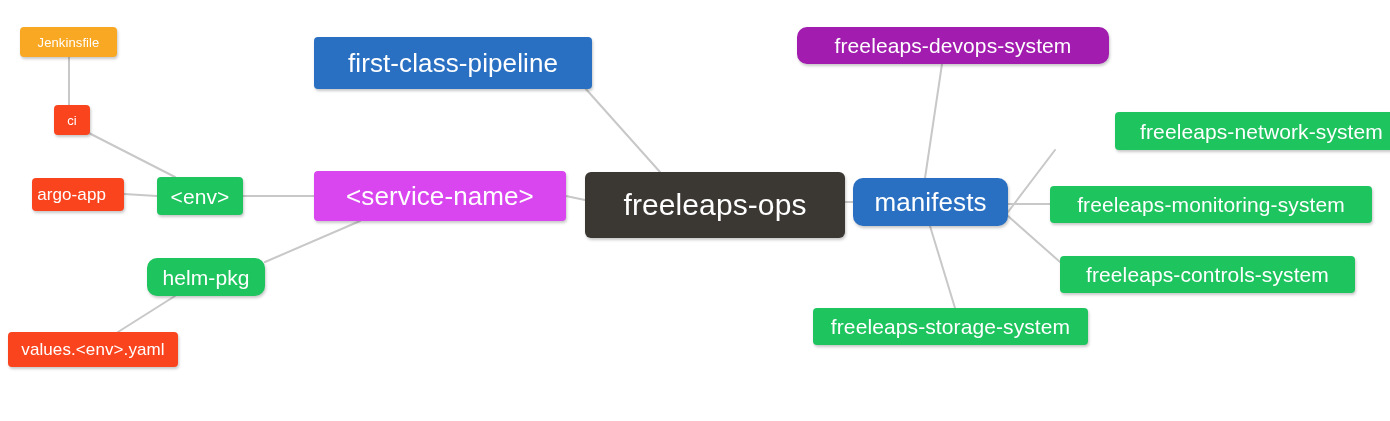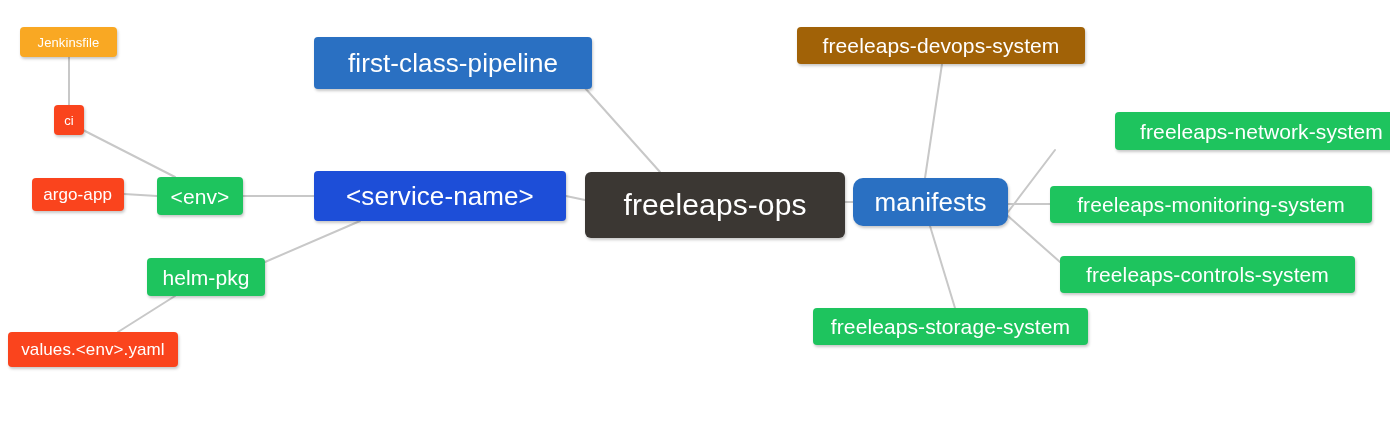--- a/index.html
+++ b/index.html
@@ -26,21 +26,21 @@
     position:absolute;
     box-sizing:border-box;
     display:flex;
     align-items:center;
     justify-content:center;
     border-radius:4px;
     color:#ffffff;
     white-space:nowrap;
     line-height:1;
     box-shadow:1px 2px 3px rgba(0,0,0,0.22);
-    padding:0 12px;
+    padding:0 18px;
     letter-spacing:0.1px;
   }
   .node .label{
     display:block;
     white-space:nowrap;
   }
   
   .c-root   { background:#3b3733; }
   .c-blue   { background:#2a70c2; }
   .c-green  { background:#1ec45e; }
@@ -64,48 +64,48 @@
       <line x1="925" y1="178" x2="942" y2="64" stroke="#c8c8c8" stroke-width="2" stroke-linecap="round"></line>
       <line x1="1008" y1="212" x2="1055" y2="150" stroke="#c8c8c8" stroke-width="2" stroke-linecap="round"></line>
       <line x1="1008" y1="204" x2="1050" y2="204" stroke="#c8c8c8" stroke-width="2" stroke-linecap="round"></line>
       <line x1="1008" y1="216" x2="1060" y2="262" stroke="#c8c8c8" stroke-width="2" stroke-linecap="round"></line>
       <line x1="930" y1="226" x2="955" y2="308" stroke="#c8c8c8" stroke-width="2" stroke-linecap="round"></line>
     </svg>
   <div id="nodes">
       <div class="node c-root" style="left: 585px; top: 172px; width: 260px; height: 66px; font-size: 30px; background: rgb(59, 55, 51); border-radius: 6px;">
         <span class="label">freeleaps-ops</span>
       </div>
-      <div class="node c-blue" style="left: 314px; top: 171px; width: 252px; height: 50px; font-size: 26px; background: #1d4ed8;">
+      <div class="node c-blue" style="left: 314px; top: 171px; width: 252px; height: 50px; font-size: 26px; background: #d946ef;">
         <span class="label">&lt;service-name&gt;</span>
       </div>
       <div class="node c-blue" style="left: 314px; top: 37px; width: 278px; height: 52px; font-size: 26px; background: rgb(42, 112, 194);">
         <span class="label">first-class-pipeline</span>
       </div>
       <div class="node c-blue" style="left: 853px; top: 178px; width: 155px; height: 48px; font-size: 26px; background: rgb(42, 112, 194); border-radius: 10px;">
         <span class="label">manifests</span>
       </div>
       <div class="node c-green" style="left: 157px; top: 177px; width: 86px; height: 38px; font-size: 21px; background: rgb(30, 196, 94);">
         <span class="label">&lt;env&gt;</span>
       </div>
-      <div class="node c-green" style="left: 147px; top: 258px; width: 118px; height: 38px; font-size: 21px; background: rgb(30, 196, 94);">
+      <div class="node c-green" style="left: 147px; top: 258px; width: 118px; height: 38px; font-size: 21px; background: rgb(30, 196, 94); border-radius: 10px;">
         <span class="label">helm-pkg</span>
       </div>
       <div class="node c-red" style="left: 54px; top: 105px; width: 30px; height: 30px; font-size: 13px; background: rgb(250, 68, 29);">
         <span class="label">ci</span>
       </div>
       <div class="node c-orange" style="left: 20px; top: 27px; width: 97px; height: 30px; font-size: 13px; background: rgb(249, 168, 35);">
         <span class="label">Jenkinsfile</span>
       </div>
       <div class="node c-red" style="left: 32px; top: 178px; width: 92px; height: 33px; font-size: 17px; background: rgb(250, 68, 29); justify-content: flex-end;">
         <span class="label">argo-app</span>
       </div>
       <div class="node c-red" style="left: 8px; top: 332px; width: 170px; height: 35px; font-size: 17px; background: rgb(250, 68, 29);">
         <span class="label">values.&lt;env&gt;.yaml</span>
       </div>
-      <div class="node c-green" style="left: 797px; top: 27px; width: 288px; height: 37px; font-size: 21px; background: #a16207;">
+      <div class="node c-green" style="left: 797px; top: 27px; width: 312px; height: 37px; font-size: 21px; background: #a21caf; border-radius: 10px;">
         <span class="label">freeleaps-devops-system</span>
       </div>
       <div class="node c-green" style="left: 1115px; top: 112px; width: 293px; height: 38px; font-size: 21px; background: rgb(30, 196, 94);">
         <span class="label">freeleaps-network-system</span>
       </div>
       <div class="node c-green" style="left: 1050px; top: 186px; width: 322px; height: 37px; font-size: 21px; background: rgb(30, 196, 94);">
         <span class="label">freeleaps-monitoring-system</span>
       </div>
       <div class="node c-green" style="left: 1060px; top: 256px; width: 295px; height: 37px; font-size: 21px; background: rgb(30, 196, 94);">
         <span class="label">freeleaps-controls-system</span>

